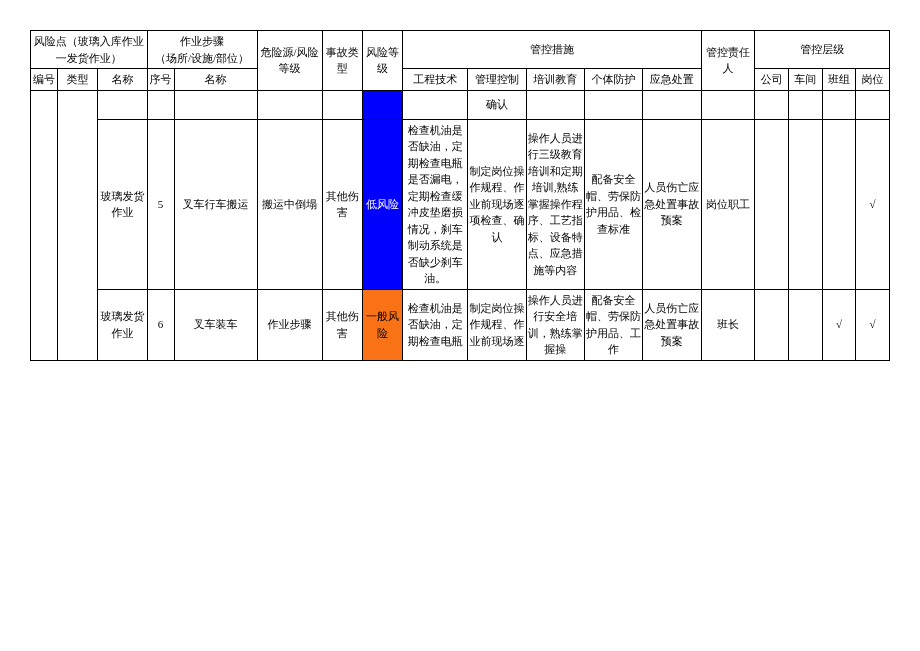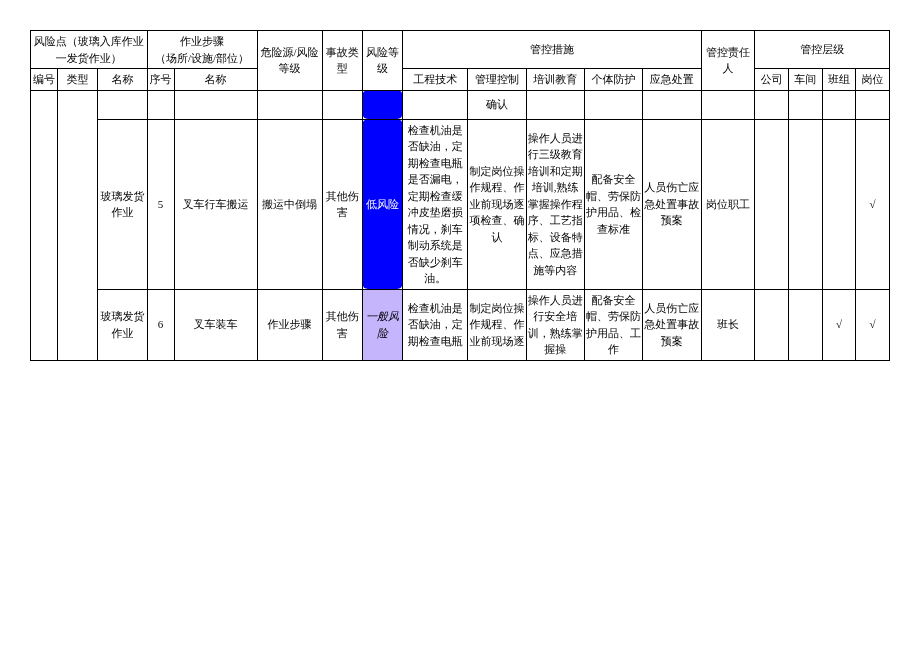--- a/index.html
+++ b/index.html
@@ -37,22 +37,22 @@
   col.c9 { width: 58px; }
   col.c10 { width: 52px; }
   col.c11 { width: 52px; }
   col.c12 { width: 52px; }
   col.c13 { width: 52px; }
   col.c14 { width: 48px; }
   col.c15 { width: 30px; }
   col.c16 { width: 30px; }
   col.c17 { width: 30px; }
   col.c18 { width: 30px; }
-  .blue-cell { background: #0000ff; color: #fff; border-radius: 6px; }
-  .yellow-cell { background: #c4b5fd; color: #000; font-style: italic; }
+  .blue-cell { background: #0000ff; color: #fff; }
+  .yellow-cell { background: #f97316; color: #000; }
   .tall-row td { height: 24px; }
 </style>
 </head>
 <body>
 
 <table>
   <colgroup>
     <col class="c1">
       <col class="c2">
       <col class="c3">

